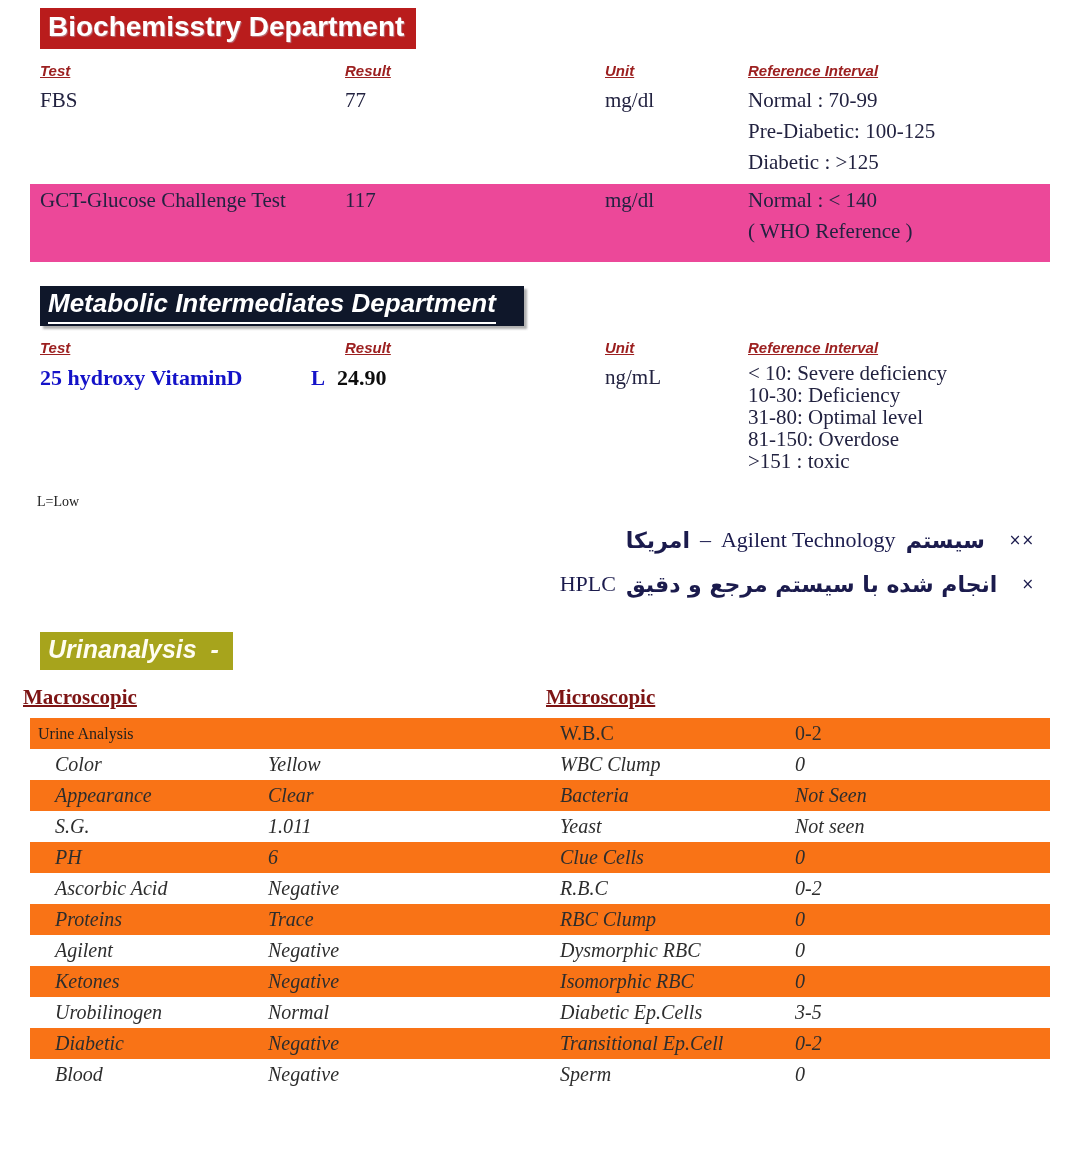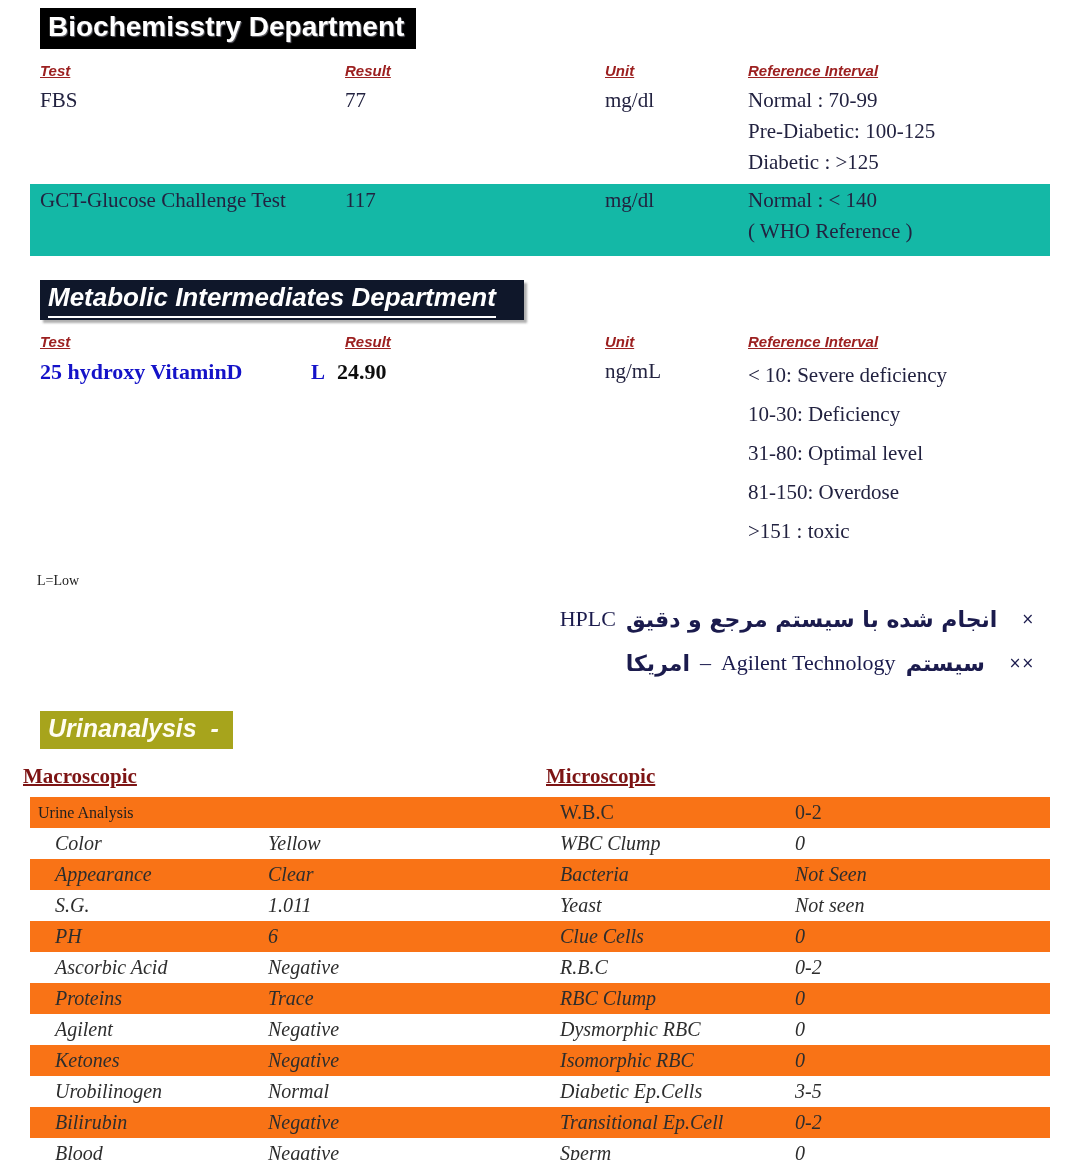--- a/index.html
+++ b/index.html
@@ -8,21 +8,21 @@
     width:1080px; height:1160px;
     font-family:"Liberation Serif", serif;
     color:#222240;
     overflow:hidden;
   }
   .page { position:relative; width:1080px; height:1160px; background:#fff; }
 
   
   .band { display:inline-block; font-family:"Liberation Sans", sans-serif; font-weight:bold; }
   .band-blue {
-    margin:8px 0 0 40px; background:#000000; color:#ffffff;
+    margin:8px 0 0 40px; background:#b91c1c; color:#ffffff;
     font-size:28px; padding:3px 12px 6px 8px;
     text-shadow:1px 1px 1px rgba(185,185,200,.55);
   }
   .band-gray {
     margin:24px 1px 0 40px; background:#0f172a; color:#ffffff;
     font-style:italic; font-size:26px; padding:2px 28px 2px 8px;
     box-shadow:3px 3px 2px rgba(80,80,80,.45);
   }
   .band-gray .inner { display:block; border-bottom:2px solid #fff; padding-bottom:3px; }
   .band-olive {
@@ -35,28 +35,28 @@
   .tbl { padding:0 30px; margin-top:13px; }
   .trow { display:grid; grid-template-columns:315px 260px 143px 1fr; align-items:start; }
   .thead { margin-bottom:6px; }
   .th {
     font-family:"Liberation Sans", sans-serif; font-style:italic; font-weight:bold;
     font-size:15px; color:#9c2020; text-decoration:underline;
   }
   .c1 { padding-left:10px; }
   .cell { font-size:21px; line-height:31px; color:#222240; }
   .ref { white-space:pre-line; }
-  .row-pink { background:#14b8a6; padding-top:1px; padding-bottom:9px; }
+  .row-pink { background:#ec4899; padding-top:1px; padding-bottom:15px; }
   .gct-row { margin-top:6px; }
 
   
   .vitd-test { color:#1412c8; font-weight:bold; font-size:22px; }
   .flag { color:#1412c8; font-weight:bold; font-size:21px; margin-left:-34px; margin-right:12px; }
   .resval { color:#0d0d0d; font-weight:bold; font-size:22px; }
-  .tall-ref { line-height:39px; }
+  .tall-ref { line-height:22px; }
 
   .legend { margin:22px 0 0 37px; font-size:14px; color:#1a1a1a; }
 
   
   .notes { margin-top:8px; padding-right:46px; color:#1b1b4d; }
   .note-line { display:flex; justify-content:flex-end; align-items:center; gap:10px; height:44px; font-size:22px; }
   .fa { font-family:"DejaVu Sans", sans-serif; font-weight:bold; }
   .en { font-family:"Liberation Serif", serif; }
   .marker { font-family:"DejaVu Sans", sans-serif; font-size:15px; margin-left:14px; font-weight:normal; }
 
@@ -134,30 +134,30 @@
 81-150: Overdose
 &gt;151 : toxic</span>
     </div>
   </div>
 
   <div class="legend">L=Low</div>
 
   
   <div class="notes">
     <div class="note-line">
-      <span class="en">HPLC</span>
-      <span class="fa" dir="rtl">انجام شده با سیستم مرجع و دقیق</span>
-      <span class="marker">×</span>
-    </div>
-    <div class="note-line">
       <span class="fa" dir="rtl">امریکا</span>
       <span class="en">–</span>
       <span class="en">Agilent Technology</span>
       <span class="fa" dir="rtl">سیستم</span>
       <span class="marker">××</span>
+    </div>
+    <div class="note-line">
+      <span class="en">HPLC</span>
+      <span class="fa" dir="rtl">انجام شده با سیستم مرجع و دقیق</span>
+      <span class="marker">×</span>
     </div>
   </div>
 
   
   <div class="band band-olive">
     <span>Urinanalysis  -</span>
   </div>
 
   <div class="u-heads">
     <span class="u-head first">Macroscopic</span>
@@ -219,21 +219,21 @@
         <span class="rl">Isomorphic RBC</span>
         <span class="rv">0</span>
       </div>
       <div class="u-row">
         <span class="ll">Urobilinogen</span>
         <span class="lv">Normal</span>
         <span class="rl">Diabetic Ep.Cells</span>
         <span class="rv">3-5</span>
       </div>
       <div class="u-row pink">
-        <span class="ll">Bilirubin</span>
+        <span class="ll">Diabetic</span>
         <span class="lv">Negative</span>
         <span class="rl">Transitional Ep.Cell</span>
         <span class="rv">0-2</span>
       </div>
       <div class="u-row">
         <span class="ll">Blood</span>
         <span class="lv">Negative</span>
         <span class="rl">Sperm</span>
         <span class="rv">0</span>
       </div>

